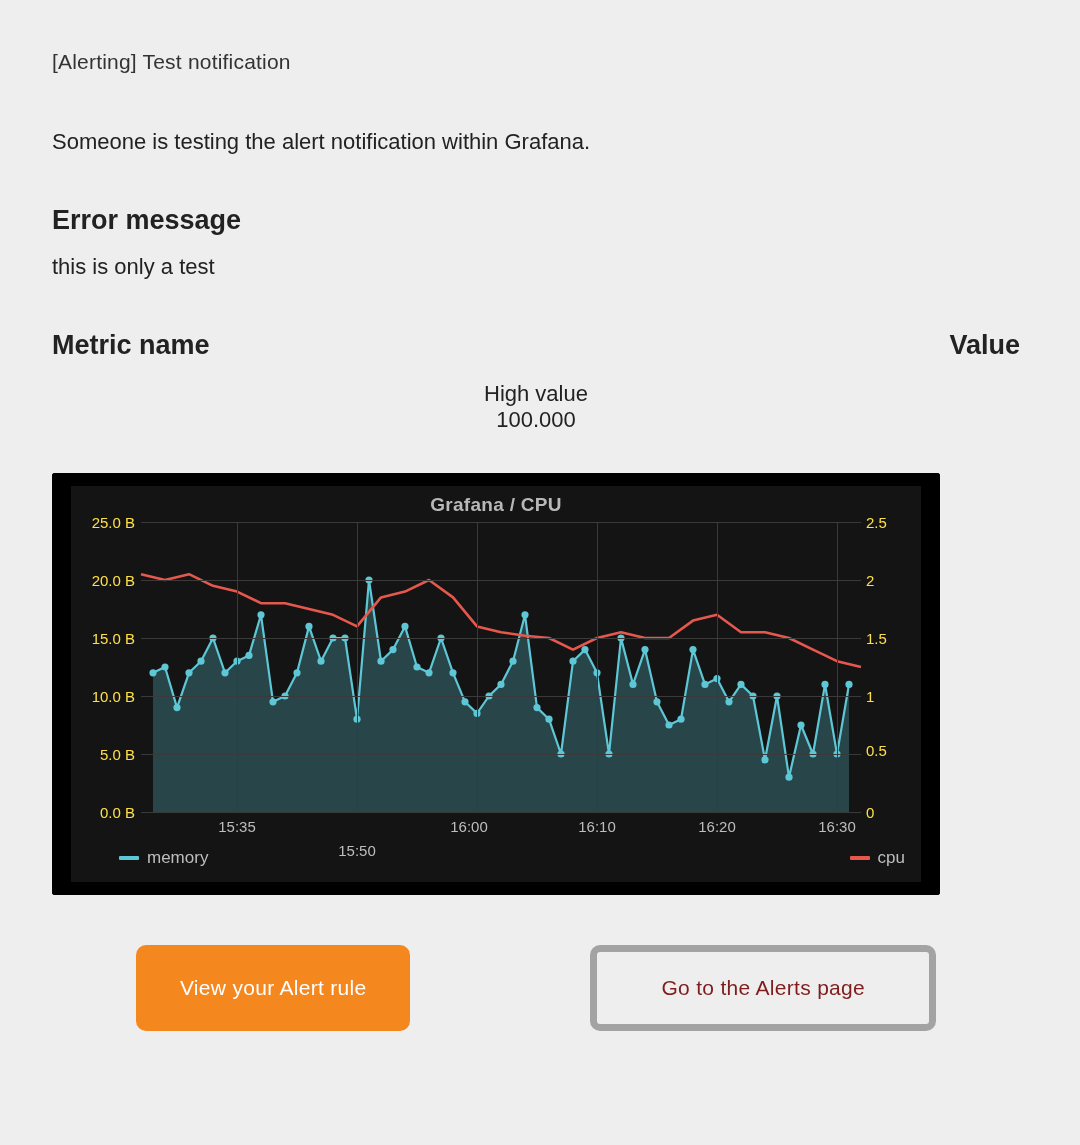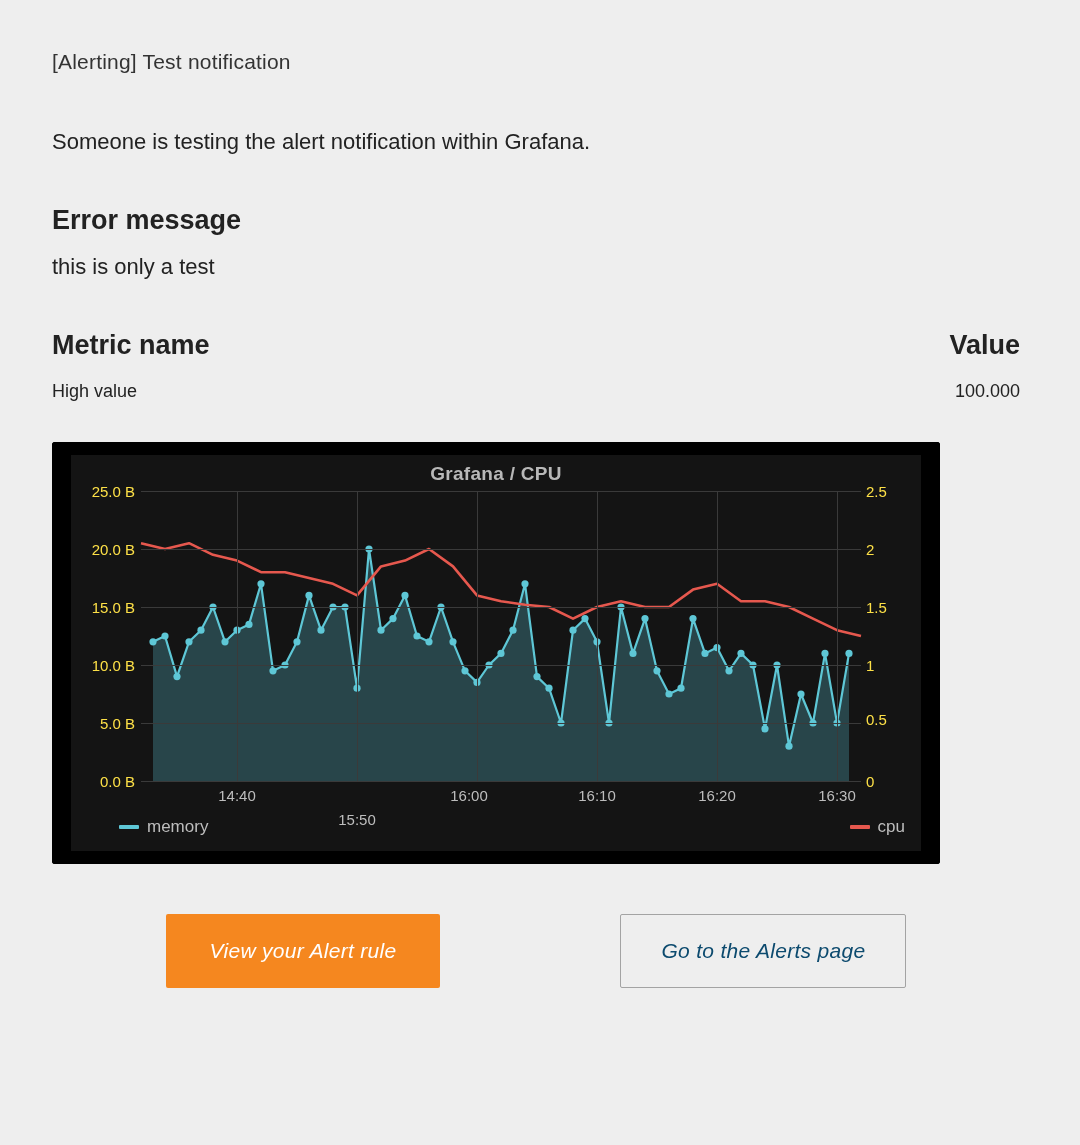--- a/index.html
+++ b/index.html
@@ -42,22 +42,23 @@
   }
   .metrics-head .hname {
     font-size: 27px;
     font-weight: 700;
   }
   .metrics-head .hval {
     font-size: 27px;
     font-weight: 700;
   }
   .metrics-row {
-    font-size: 18px;
+    font-size: 22px;
     margin-bottom: 18px;
+    flex-direction: column;
   }
   .metrics {
     margin-bottom: 40px;
   }
   
   .chart-panel {
     background: #000;
     border: 1px solid #000;
     padding: 12px 18px 12px 18px;
     border-radius: 2px;
@@ -134,35 +135,34 @@
     display: flex;
     gap: 180px;
     justify-content: center;
     margin-top: 50px;
     padding: 0 40px;
   }
   .btn {
     font-size: 21px;
     font-family: inherit;
     padding: 24px 44px;
-    border-radius: 2px;
+    border-radius: 10px;
     cursor: pointer;
     letter-spacing: 0.3px;
-    font-style: italic;
   }
   .btn-primary {
     background: #f5871f;
     border: none;
     color: #fff;
   }
   .btn-secondary {
     background: transparent;
-    border: 1px solid #a3a3a3;
-    color: #0c4a6e;
-    padding: 24px 40px;
+    border: 7px solid #a3a3a3;
+    color: #7f1d1d;
+    padding: 24px 64px;
   }
 </style>
 </head>
 <body>
 
 <div class="page">
 
   <div class="subject">[Alerting] Test notification</div>
 
   <div class="intro">Someone is testing the alert notification within Grafana.</div>
@@ -269,21 +269,21 @@
           <div class="ylab-left" style="top: 0px;">25.0 B</div>
           <div class="ylab-right" style="top: 0px;">2.5</div>
           <div class="grid-v" style="left: 96px;"></div>
           <div class="grid-v" style="left: 216px;"></div>
           <div class="grid-v" style="left: 336px;"></div>
           <div class="grid-v" style="left: 456px;"></div>
           <div class="grid-v" style="left: 576px;"></div>
           <div class="grid-v" style="left: 696px;"></div>
         </div>
       <div class="xaxis" id="xaxis">
-          <div class="xlab" style="left: 96px;">14:40</div>
+          <div class="xlab" style="left: 96px;">15:35</div>
           <div class="xlab" style="left: 216px; margin-top: 24px;">15:50</div>
           <div class="xlab" style="left: 328px;">16:00</div>
           <div class="xlab" style="left: 456px;">16:10</div>
           <div class="xlab" style="left: 576px;">16:20</div>
           <div class="xlab" style="left: 696px;">16:30</div>
         </div>
 
       <div class="legend">
         <span class="legend-item">
           <span class="swatch mem"></span>

